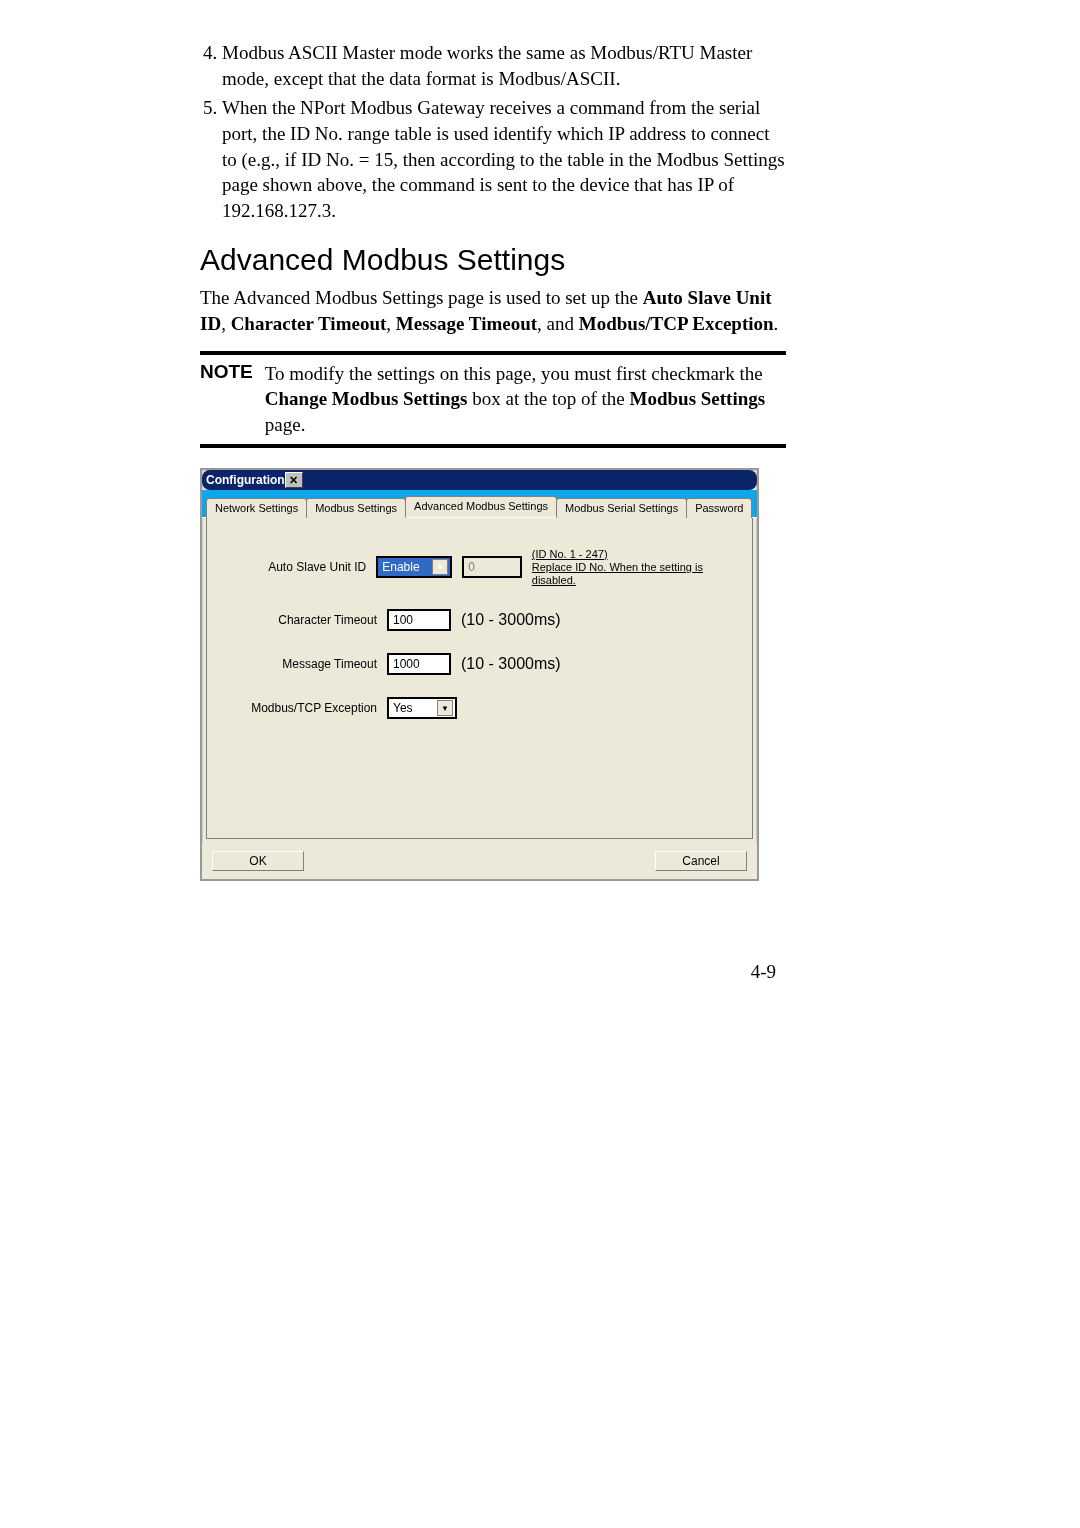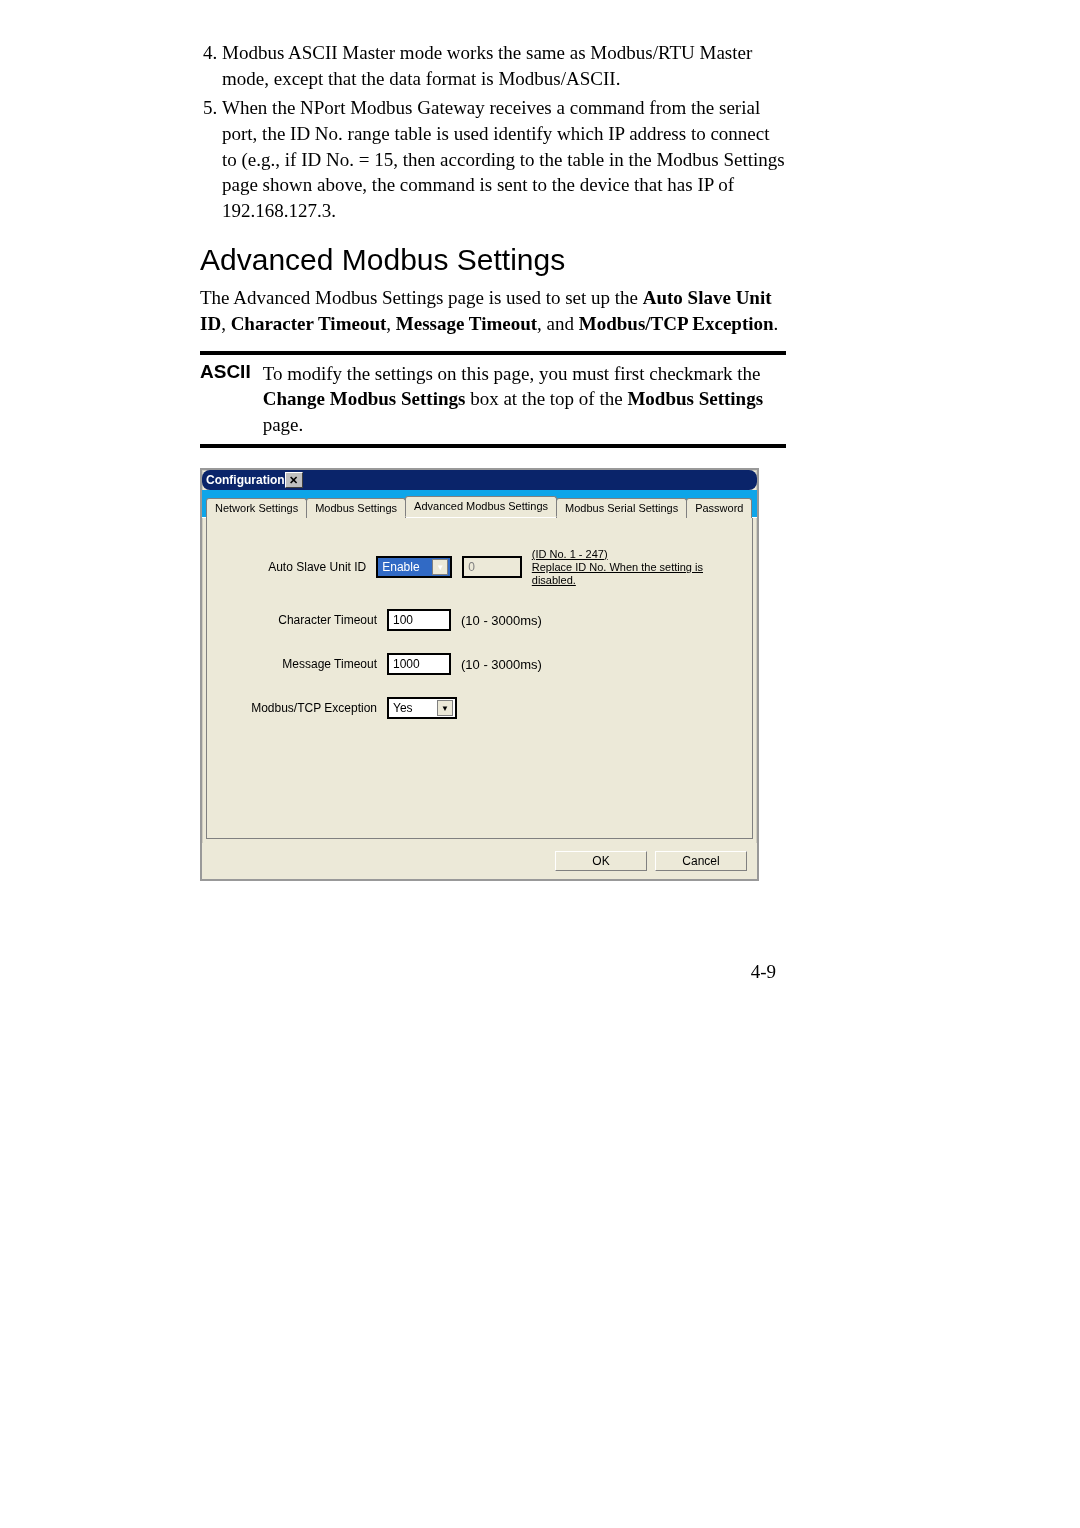--- a/index.html
+++ b/index.html
@@ -142,24 +142,24 @@
   .dropbox .arrow {
     width:14px;height:14px;
     background:#ece9d8;
     border:1px solid #808080;
     display:flex;align-items:center;justify-content:center;
     margin-left:4px;
     font-size:8px;
   }
   .numbox { width:54px; }
   .hint { font-size:11px; line-height:1.2;text-decoration:underline;}
-  .hint2 { font-size:13px;}
+  .hint2 { font-size:16px;}
   .buttonbar {
     display:flex;
-    justify-content:flex-end;
+    justify-content:space-between;
     gap:8px;
     padding:8px 10px;
     background:#ece9d8;
   }
   .btn {
     min-width:70px;
     text-align:center;
     padding:2px 10px;
     background:#ece9d8;
     border:1px solid #808080;
@@ -186,21 +186,21 @@
   </ol>
 
   <h2 class="section">Advanced Modbus Settings</h2>
 
   <p class="intro">
     <span>The Advanced Modbus Settings page is used to set up the </span><b>Auto Slave Unit ID</b><span>, </span><b>Character Timeout</b><span>, </span><b>Message Timeout</b><span>, and </span><b>Modbus/TCP Exception</b><span>.</span>
   </p>
 
   <div class="note-rule-top"></div>
   <div class="note">
-    <div class="label">ASCII</div>
+    <div class="label">NOTE</div>
     <div class="text">
       <span>To modify the settings on this page, you must first checkmark the </span><b>Change Modbus Settings</b><span> box at the top of the </span><b>Modbus Settings</b><span> page.</span>
     </div>
   </div>
   <div class="note-rule-bot"></div>
 
   <div class="dialog">
     <div class="titlebar">
       <span>Configuration</span>
       <div class="closebox">✕</div>

